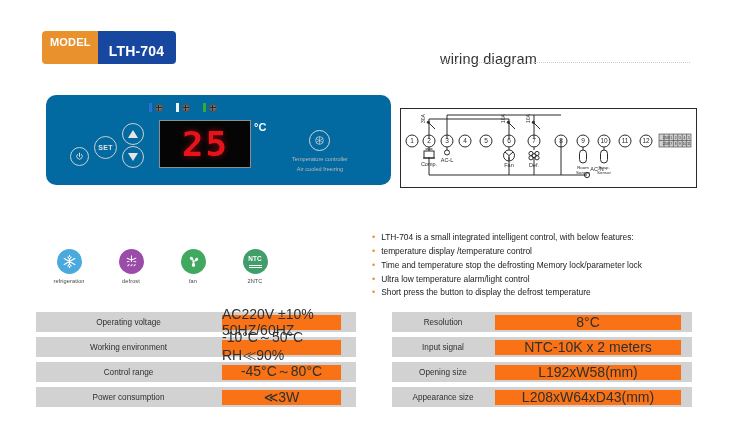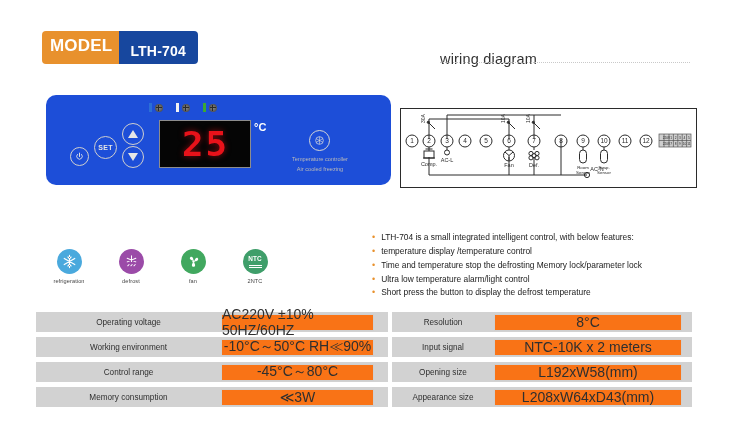--- a/index.html
+++ b/index.html
@@ -15,21 +15,21 @@
 
   
   .model-badge{
     position:absolute;left:42px;top:31px;
     display:flex;align-items:stretch;
     border-radius:4px;overflow:hidden;
     box-shadow:0 0 0 0 transparent;
   }
   .model-badge .m-left{
     background:#e8912d;color:#fff;
-    font-size:17px;font-weight:bold;
+    font-size:11px;font-weight:bold;
     padding:5px 7px 8px 8px;letter-spacing:.2px;
   }
   .model-badge .m-right{
     background:#17479e;color:#fff;
     font-size:14px;font-weight:bold;
     padding:12px 12px 5px 11px;letter-spacing:.2px;
   }
 
   
   .wd-title{
@@ -37,21 +37,21 @@
     font-size:14.5px;color:#333;letter-spacing:.2px;
   }
   .wd-rule{
     position:absolute;left:440px;top:62px;width:250px;height:1px;
     border-top:1px dotted #c9c9c9;
   }
 
   
   .panel{
     position:absolute;left:46px;top:95px;width:345px;height:90px;
-    background:#1d4ed8;border-radius:10px;
+    background:#0369a1;border-radius:10px;
   }
   .leds{position:absolute;left:103px;top:8px;display:flex;gap:13px;align-items:center;}
   .led-grp{display:flex;align-items:center;gap:3px;}
   .led-bar{width:3px;height:9px;border-radius:0;display:block;}
   .led-ic{width:8px;height:8px;border-radius:50%;
     background:radial-gradient(circle,#8a8a8a 0%,#5a5a5a 60%,#3a3a3a 100%);
     position:relative;}
   .led-ic:before{content:"";position:absolute;left:3px;top:1px;width:1px;height:6px;background:#2a2a2a;}
   .led-ic:after{content:"";position:absolute;left:1px;top:3px;width:6px;height:1px;background:#2a2a2a;}
 
@@ -117,21 +117,21 @@
   .ntc-lines i{display:block;height:1px;background:#fff;margin-top:1.5px;}
 
   
   .bullets{position:absolute;left:372px;top:232px;width:345px;}
   .bul{display:flex;align-items:flex-start;margin-bottom:2.5px;}
   .bul .dot{color:#e8912d;font-size:9px;line-height:1;margin-right:6px;position:relative;top:1px;}
   .bul .txt{font-size:8.4px;color:#1b1b1b;line-height:1.35;}
 
   
   .spec{position:absolute;top:312px;}
-  .spec-left{left:36px;width:352px;}
+  .spec-left{left:36px;width:320px;}
   .spec-right{left:392px;width:300px;}
   .srow{
     display:flex;align-items:stretch;
     background:#d2d2d2;height:20px;margin-bottom:5px;
   }
   .scell-l{
     flex:0 0 auto;display:flex;align-items:center;justify-content:center;
     font-size:8.2px;color:#2f2f2f;
   }
   .spec-left .scell-l{width:185px;}
@@ -415,21 +415,21 @@
     </div>
     <div class="srow">
       <div class="scell-l">Working environment</div>
       <div class="scell-v">-10°C～50°C RH≪90%</div>
     </div>
     <div class="srow">
       <div class="scell-l">Control range</div>
       <div class="scell-v">-45°C～80°C</div>
     </div>
     <div class="srow">
-      <div class="scell-l">Memory consumption</div>
+      <div class="scell-l">Power consumption</div>
       <div class="scell-v">≪3W</div>
     </div>
   </div>
 
   <div class="spec spec-right">
     <div class="srow">
       <div class="scell-l">Resolution</div>
       <div class="scell-v">8°C</div>
     </div>
     <div class="srow">

